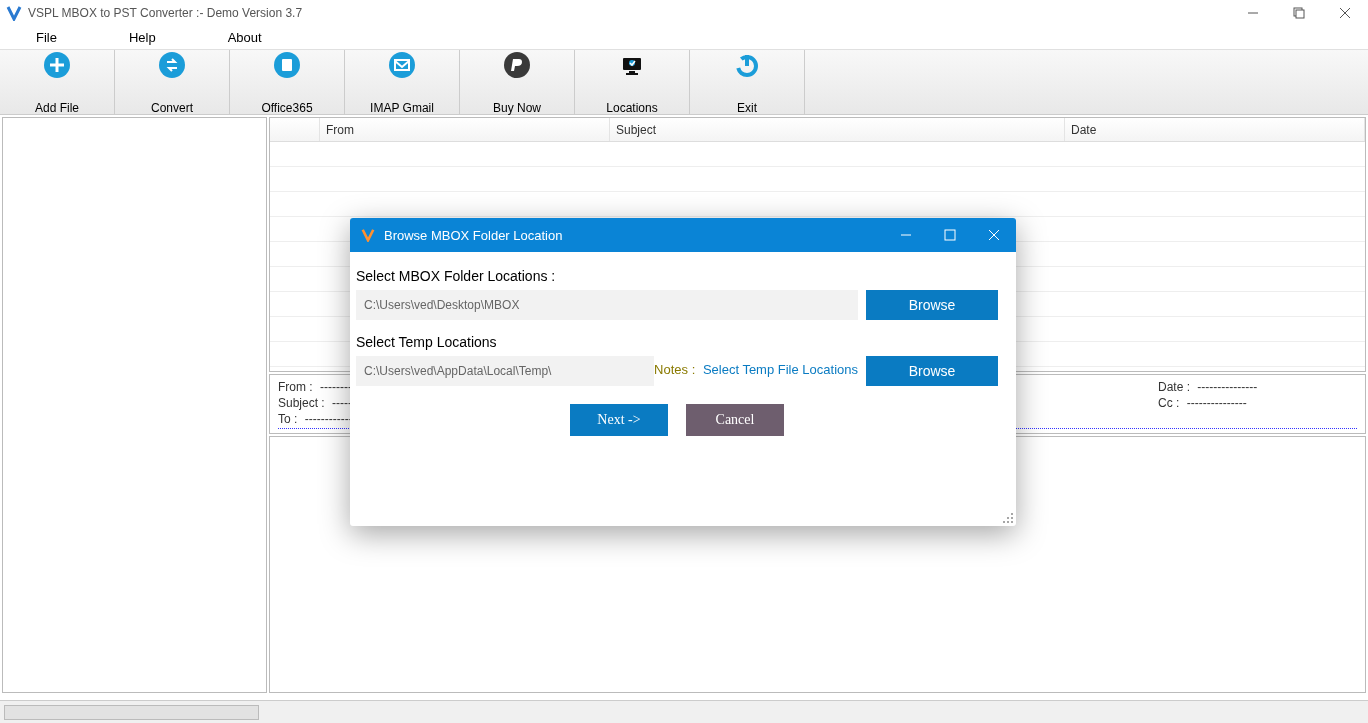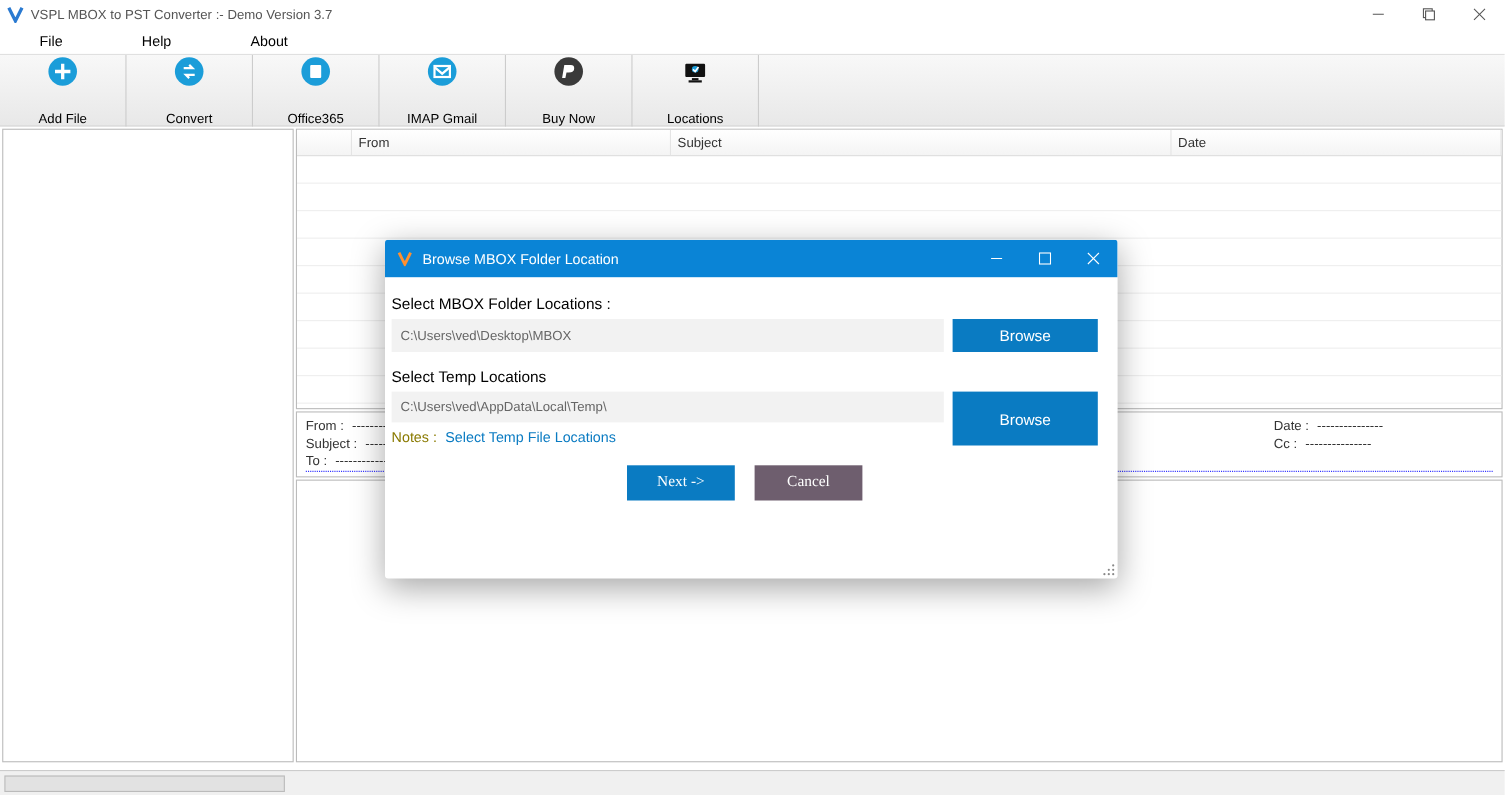--- a/index.html
+++ b/index.html
@@ -60,21 +60,21 @@
   .dlg-title { height: 34px; background: #0a84d6; display: flex; align-items: center; padding-left: 10px; color: #fff; font-size: 13px; }
   .dlg-title .dlg-icon { width: 16px; height: 16px; margin-right: 8px; display: inline-flex; align-items: center; justify-content: center; }
   .dlg-winbtns { margin-left: auto; display: flex; }
   .dlg-winbtn { width: 44px; height: 34px; display: flex; align-items: center; justify-content: center; cursor: default; }
   .dlg-body { flex: 1; padding: 16px 18px 12px 6px; display: flex; flex-direction: column; }
   .dlg-label { font-size: 14px; color: #000; margin-bottom: 6px; }
   .dlg-row { display: flex; align-items: stretch; gap: 8px; margin-bottom: 14px; }
   .dlg-input { flex: 1; font-size: 12px; color: #666; background: #f2f2f2; border: none; padding: 7px 8px; height: 30px; }
   .dlg-browse { width: 132px; background: #0a7bc2; color: #fff; border: none; font-size: 14px; cursor: default; }
   .dlg-temp-row { display: flex; align-items: stretch; gap: 8px; }
-  .dlg-tempstack { flex: 1; display: flex; flex-direction: column; }
+  .dlg-tempstack { flex: 1; display: flex; flex-direction: row; }
   .dlg-note { font-size: 13px; color: #8a7a00; margin-top: 6px; }
   .dlg-note .note-link { color: #0a7bc2; margin-left: 4px; }
   .dlg-footer { display: flex; justify-content: center; gap: 18px; margin-top: 18px; }
   .btn-next { width: 98px; height: 32px; background: #0a7bc2; color: #fff; border: none; font-family: Georgia, serif; font-size: 14px; cursor: default; }
   .btn-cancel { width: 98px; height: 32px; background: #6e5e6e; color: #fff; border: none; font-family: Georgia, serif; font-size: 14px; cursor: default; }
   .resize-grip { position: absolute; right: 2px; bottom: 2px; width: 12px; height: 12px; }
 </style>
 </head>
 <body>
 
@@ -165,20 +165,29 @@
       <svg width="30" height="30">
           <rect x="6" y="8" width="18" height="12" fill="#111" rx="1"></rect>
           <circle cx="15" cy="13" r="3" fill="#1b9dd9"></circle>
           <path d="M13 13 l2 2 l3 -4" stroke="#fff" stroke-width="1.5" fill="none"></path>
           <rect x="12" y="21" width="6" height="2" fill="#111"></rect>
           <rect x="9" y="23" width="12" height="2" fill="#111"></rect>
         </svg>
     </span>
     <span class="label">Locations</span>
   </div>
+  <div class="tool-btn">
+    <span class="icon-slot">
+      <svg width="30" height="30">
+          <circle cx="15" cy="16" r="9" fill="none" stroke="#1b9dd9" stroke-width="4" stroke-dasharray="40 10" transform="rotate(-90 15 16)"></circle>
+          <line x1="15" y1="5" x2="15" y2="16" stroke="#1b9dd9" stroke-width="4"></line>
+        </svg>
+    </span>
+    <span class="label">Exit</span>
+  </div>
 </div>
 
 <div class="main">
   <div class="left-panel"></div>
   <div class="right-stack">
     <div class="grid-area">
       <div class="grid-header">
         <div class="col col-blank"></div>
         <div class="col col-from">From</div>
         <div class="col col-subject">Subject</div>

